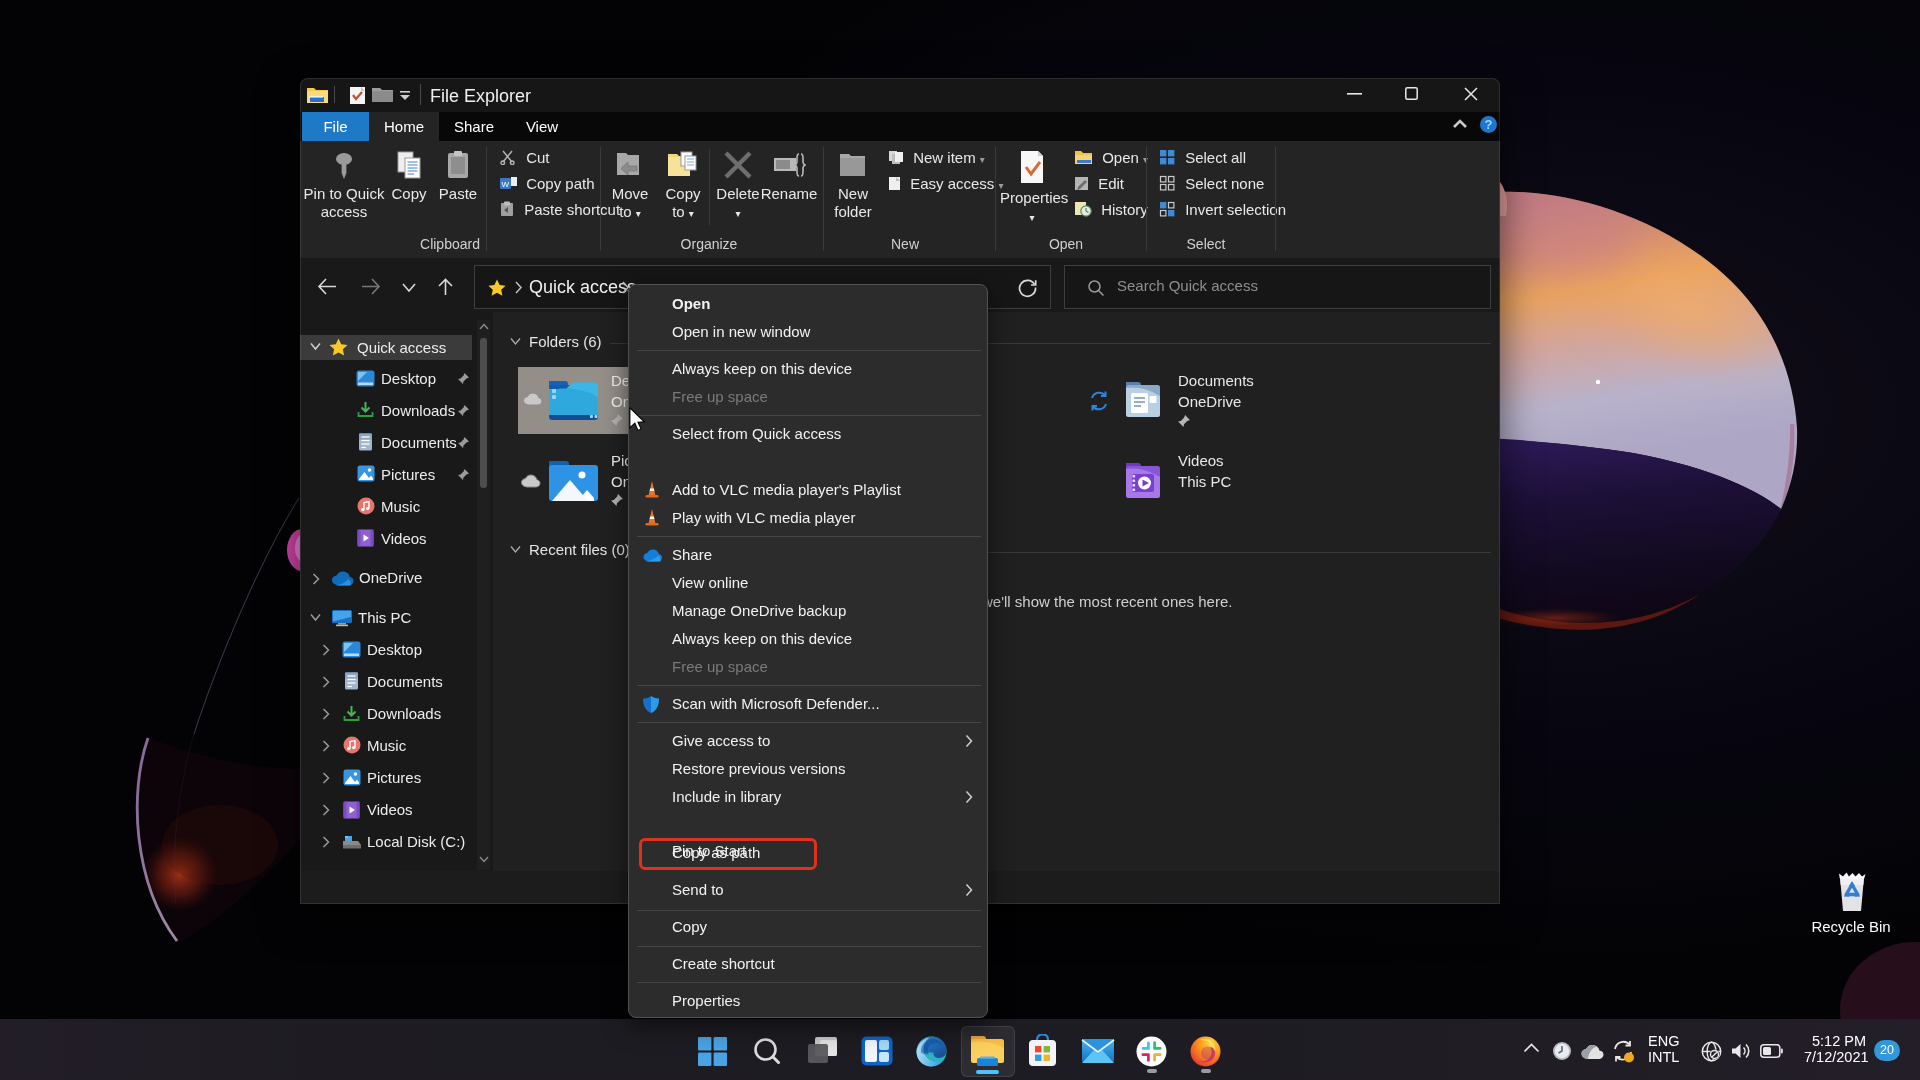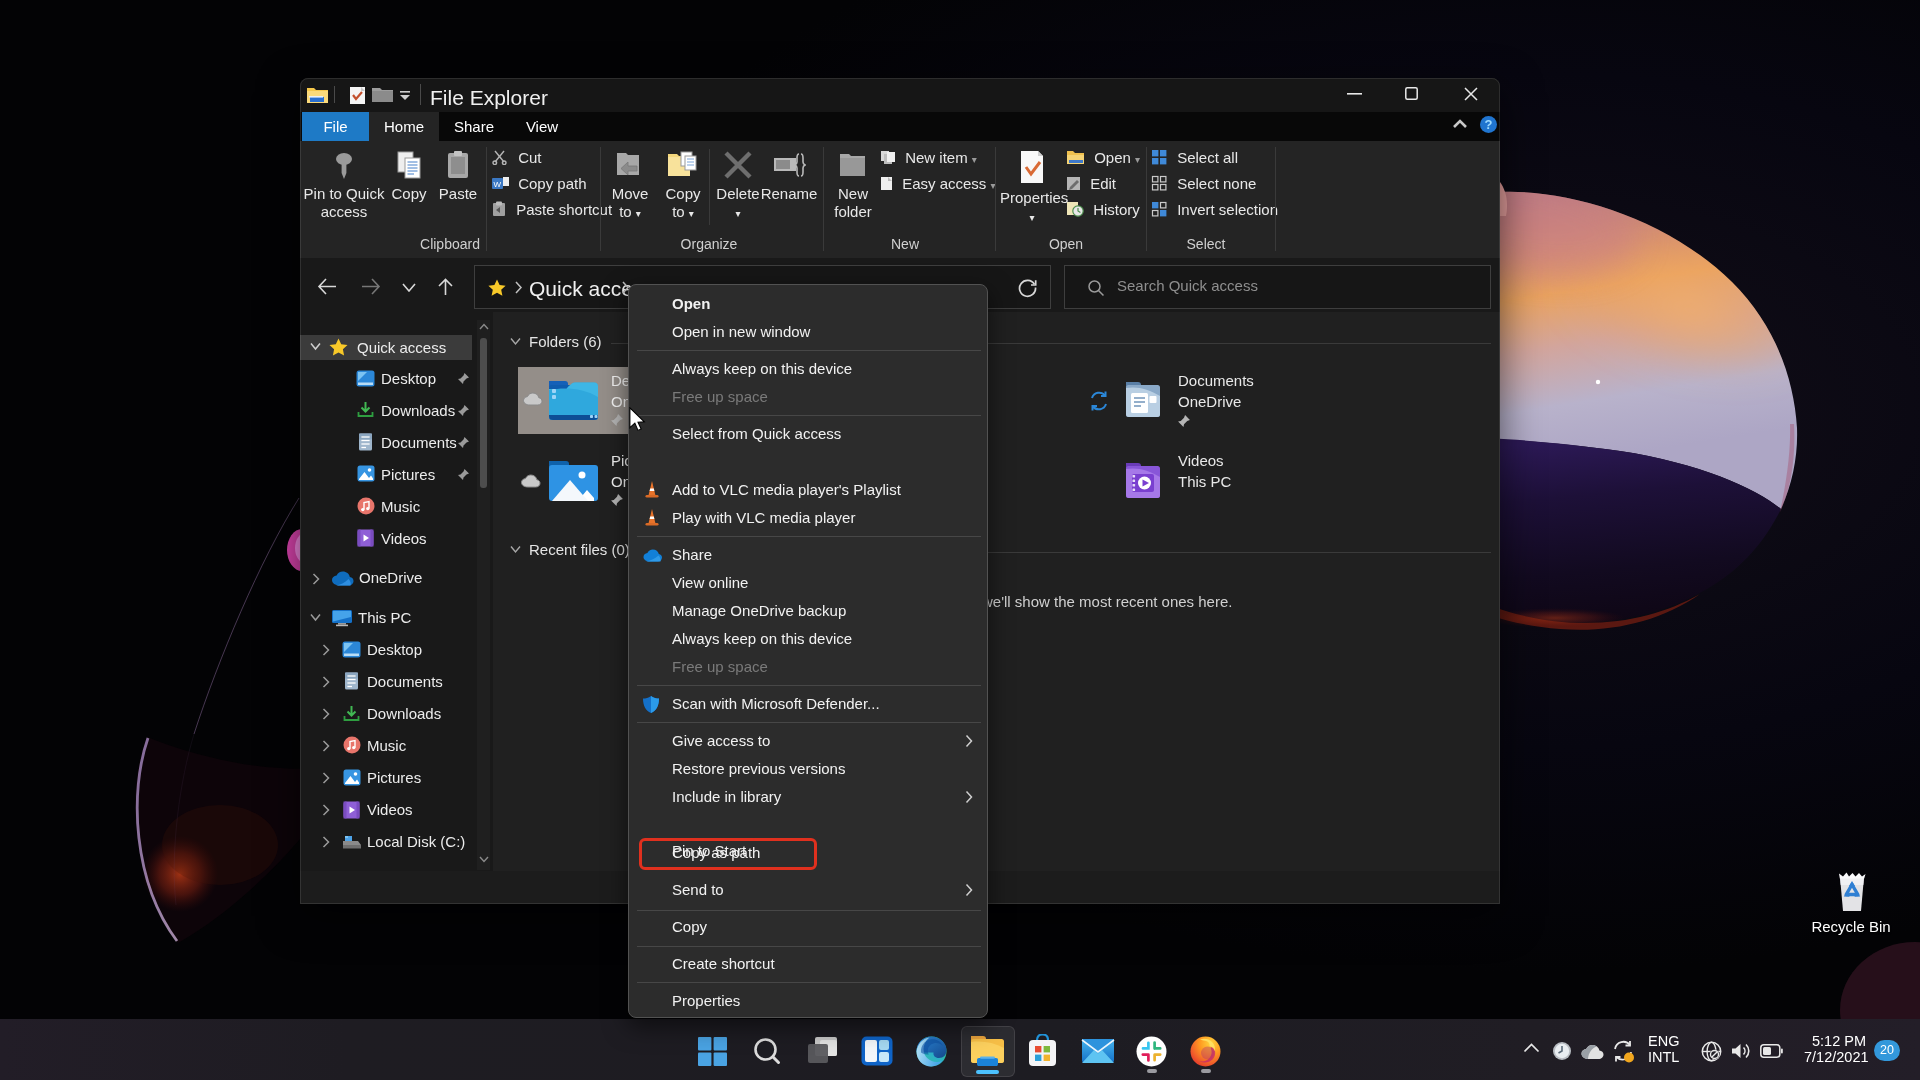--- a/index.html
+++ b/index.html
@@ -9,28 +9,28 @@
 
 #win { position:absolute; left:300px; top:78px; width:1200px; height:826px; background:#1c1c1c; border-radius:8px 8px 0 0; box-shadow:0 12px 40px rgba(0,0,0,.6); }
 #titlebar { position:absolute; left:0; top:0; width:1200px; height:34px; background:#161616; border-radius:8px 8px 0 0; }
 #tabstrip { position:absolute; left:0; top:34px; width:1200px; height:29px; background:#080808; }
 #ribbon { position:absolute; left:0; top:63px; width:1200px; height:117px; background:#242424; }
 #addrrow { position:absolute; left:0; top:180px; width:1200px; height:54px; background:#191919; }
 #mainarea { position:absolute; left:0; top:234px; width:1200px; height:559px; background:#191919; }
 #navpane { position:absolute; left:0; top:0; width:193px; height:559px; background:#191919; }
 #content { position:absolute; left:193px; top:0; width:1007px; height:559px; background:#202020; }
 #statusbar { position:absolute; left:0; top:793px; width:1200px; height:33px; background:#191919; border-top:1px solid #2e2e2e; }
-.ttext { color:#f0f0f0; font-size:21px; }
+.ttext { color:#f0f0f0; font-size:18px; }
 
 .tab { position:absolute; top:0; height:29px; line-height:29px; text-align:center; color:#fff; font-size:15px; }
 
 .rgroup-label { position:absolute; top:95px; color:#d0d0d0; font-size:14px; text-align:center; }
 .rsep { position:absolute; top:6px; width:1px; height:104px; background:#3a3a3a; }
 .bigbtn { position:absolute; top:9px; text-align:center; color:#e8e8e8; font-size:15px; line-height:18px; }
-.smallrow { position:absolute; color:#e8e8e8; font-size:15px; height:24px; line-height:24px; }
+.smallrow { position:absolute; color:#e8e8e8; font-size:15px; height:24px; line-height:24px;margin-left:8px; }
 
 .navitem { position:absolute; color:#ececec; font-size:15px; line-height:22px; }
 
 #ctxmenu { position:absolute; left:628px; top:284px; width:360px; height:734px; background:#2c2c2c; border:1px solid #525252; border-radius:8px; box-shadow:0 8px 24px rgba(0,0,0,.55); z-index:50; }
 .mi { position:absolute; left:0; width:100%; height:28px; line-height:28px; color:#f2f2f2; font-size:15px; }
 .mi .lbl { position:absolute; left:43px; top:0; }
 .mi.dis { color:#7a7a7a; }
 .msep { position:absolute; left:8px; width:344px; height:1px; background:#474747; }
 .mchev { position:absolute; right:14px; top:7px; width:8px; height:14px; }
 

